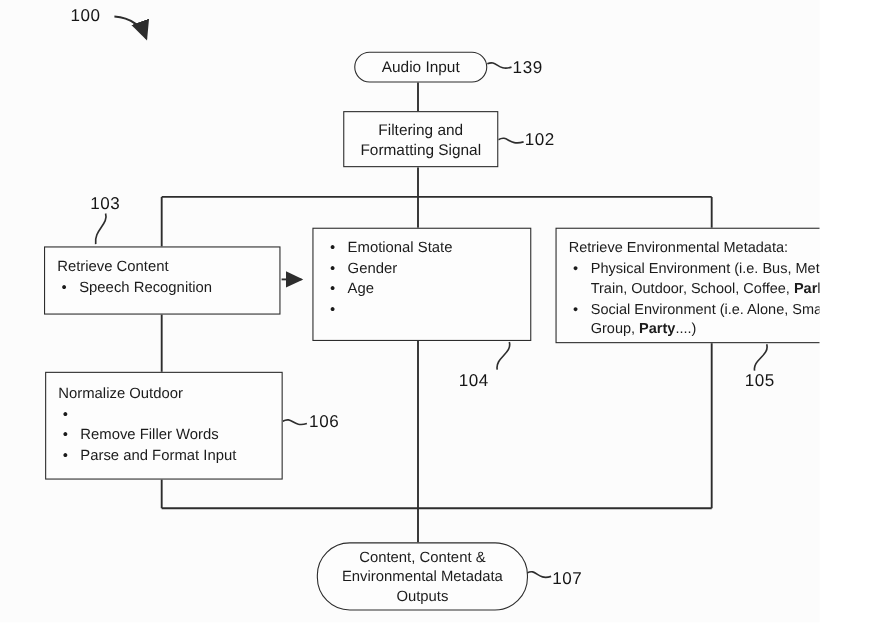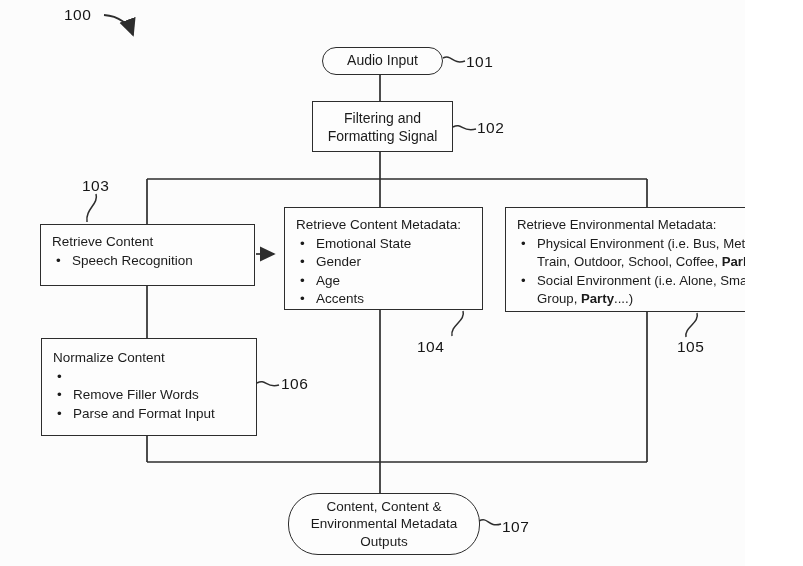--- a/index.html
+++ b/index.html
@@ -75,21 +75,21 @@
         <path d="M 96 194 C 99 204, 85 209, 87 222"></path>
         <path d="M 463 311 C 466 321, 450 325, 452 336"></path>
         <path d="M 697 313 C 700 323, 684 327, 686 337"></path>
         <path d="M 257 383 C 266 378, 266 389, 279 385"></path>
         <path d="M 479 521 C 488 516, 488 528, 501 524"></path>
       </g>
     </g>
   </svg>
 
   <div class="label" style="left:64px;top:6px;">100</div>
-  <div class="label" style="left:466px;top:53px;">101</div>
+  <div class="label" style="left:466px;top:53px;">139</div>
   <div class="label" style="left:477px;top:119px;">102</div>
   <div class="label" style="left:82px;top:177px;">103</div>
   <div class="label" style="left:417px;top:338px;">104</div>
   <div class="label" style="left:677px;top:338px;text-align:right;">105</div>
   <div class="label" style="left:281px;top:375px;">106</div>
   <div class="label" style="left:502px;top:518px;">107</div>
 
   <div class="node pill small" style="left:322px;top:47px;width:121px;height:28px;">
     <span>Audio Input</span>
   </div>
@@ -100,53 +100,51 @@
 
   <div class="node titled" style="left:40px;top:224px;width:215px;height:62px;">
     <span class="title">Retrieve Content</span>
     <div class="bullet">
       <span class="dot">•</span>
       <span class="btxt">Speech Recognition</span>
     </div>
   </div>
 
   <div class="node titled" style="left:284px;top:207px;width:199px;height:103px;">
-    <span class="title">Retrieve Content Metadata:</span>
     <div class="bullet">
       <span class="dot">•</span>
       <span class="btxt">Emotional State</span>
     </div>
     <div class="bullet">
       <span class="dot">•</span>
       <span class="btxt">Gender</span>
     </div>
     <div class="bullet">
       <span class="dot">•</span>
       <span class="btxt">Age</span>
     </div>
     <div class="bullet">
       <span class="dot">•</span>
-      <span class="btxt">Accents</span>
     </div>
   </div>
 
   <div class="node titled" style="left:505px;top:207px;width:284px;height:105px;font-size:13.2px;">
     <span class="title">Retrieve Environmental Metadata:</span>
     <div class="bullet">
       <span class="dot">•</span>
       <span class="btxt"><span>Physical Environment (i.e. Bus, Metro, Train, Outdoor, School, Coffee, </span><b>Park</b><span>...)</span></span>
     </div>
     <div class="bullet">
       <span class="dot">•</span>
       <span class="btxt"><span>Social Environment (i.e. Alone, Small Group, </span><b>Party</b><span>....)</span></span>
     </div>
   </div>
 
   <div class="node titled" style="left:41px;top:338px;width:216px;height:98px;padding-top:10px;">
-    <span class="title">Normalize Content</span>
+    <span class="title">Normalize Outdoor</span>
     <div class="bullet">
       <span class="dot">•</span>
     </div>
     <div class="bullet">
       <span class="dot">•</span>
       <span class="btxt">Remove Filler Words</span>
     </div>
     <div class="bullet">
       <span class="dot">•</span>
       <span class="btxt">Parse and Format Input</span>

